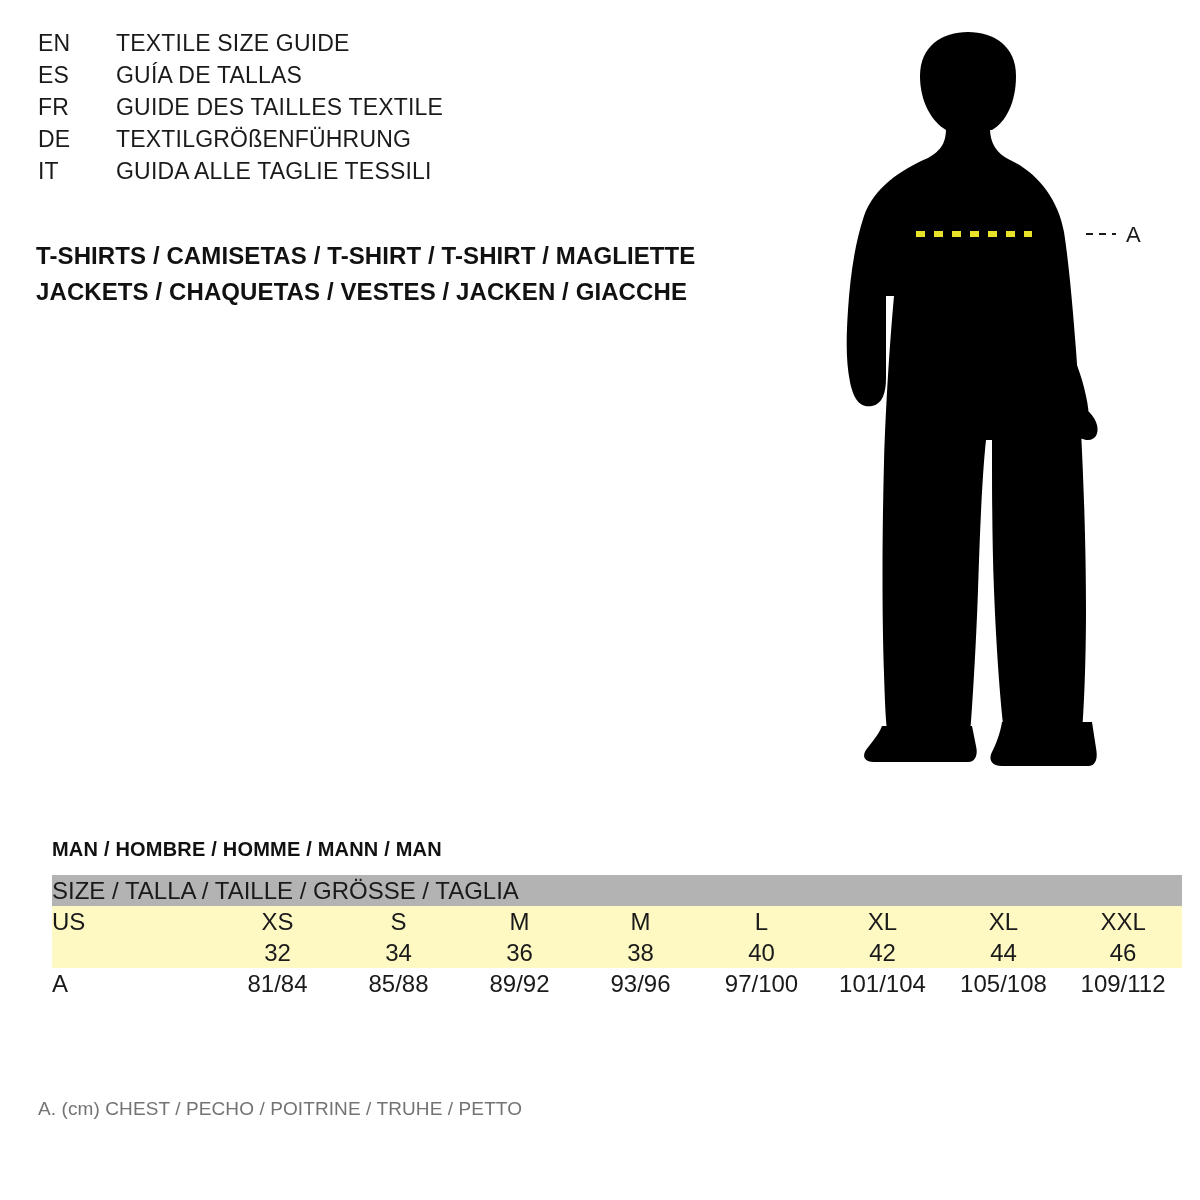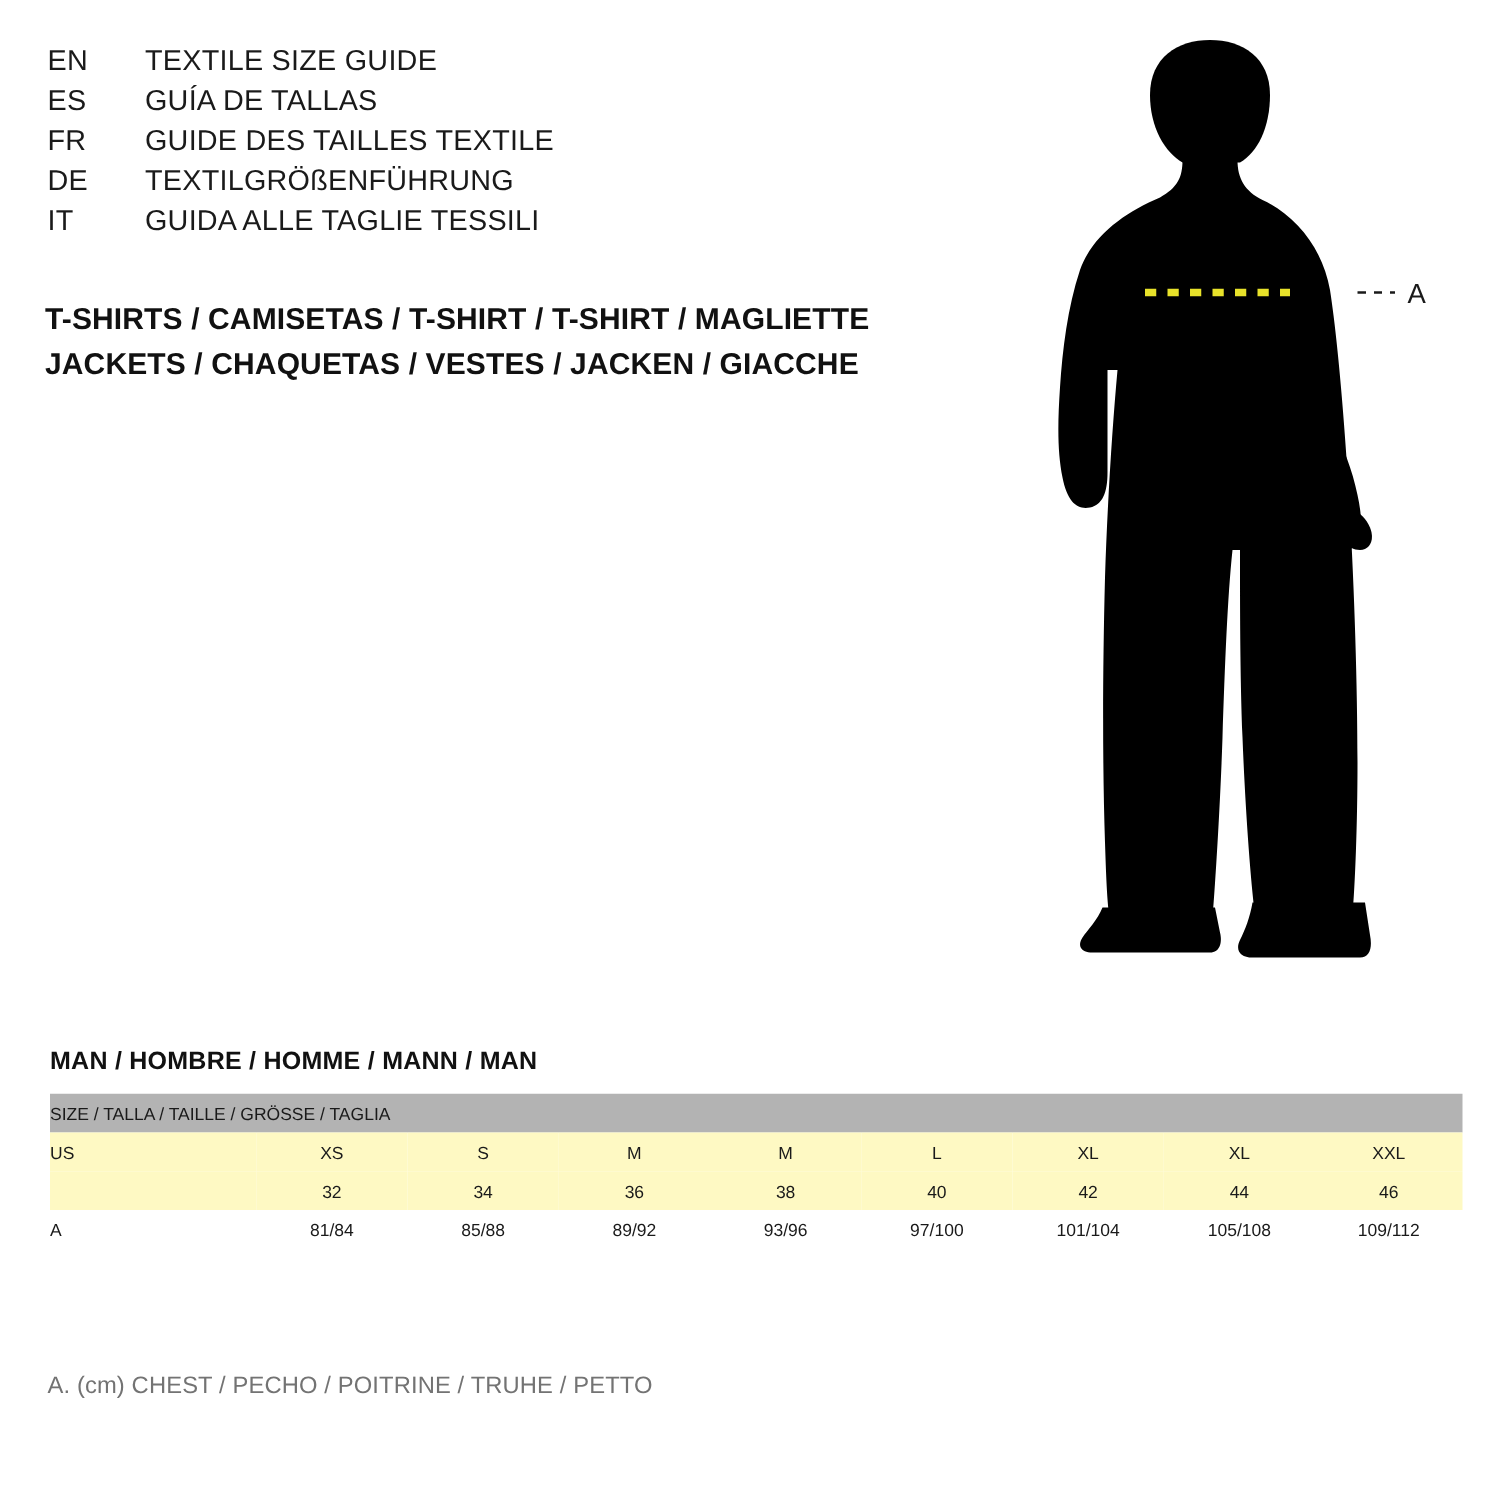--- a/index.html
+++ b/index.html
@@ -18,21 +18,21 @@
 
   
   .lang-block {
     position: absolute;
     left: 38px;
     top: 30px;
     width: 700px;
   }
   .lang-row {
     display: flex;
-    align-items: flex-end;
+    align-items: flex-start;
     height: 32px;
     font-size: 23px;
     letter-spacing: 0.2px;
   }
   .lang-code {
     width: 78px;
     flex: 0 0 78px;
     color: #1a1a1a;
   }
   .lang-title {
@@ -78,38 +78,38 @@
     left: 1086px;
     top: 233px;
     width: 30px;
     height: 2px;
     background: repeating-linear-gradient(to right, #1a1a1a 0 7px, transparent 7px 13px);
   }
 
   
   .table-section {
     position: absolute;
-    left: 40px;
+    left: 52px;
     top: 838px;
     width: 1130px;
   }
   .gender-title {
     font-size: 20px;
     font-weight: bold;
     letter-spacing: 0.2px;
     margin-bottom: 14px;
     color: #111111;
   }
   table.size-table {
     border-collapse: collapse;
     width: 1130px;
     table-layout: fixed;
   }
   table.size-table td {
-    font-size: 14px;
+    font-size: 24px;
     height: 31px;
     padding: 0;
     color: #1a1a1a;
   }
   .row-header td {
     background: #b3b3b3;
     font-size: 18px;
     font-weight: normal;
     height: 34px;
   }

